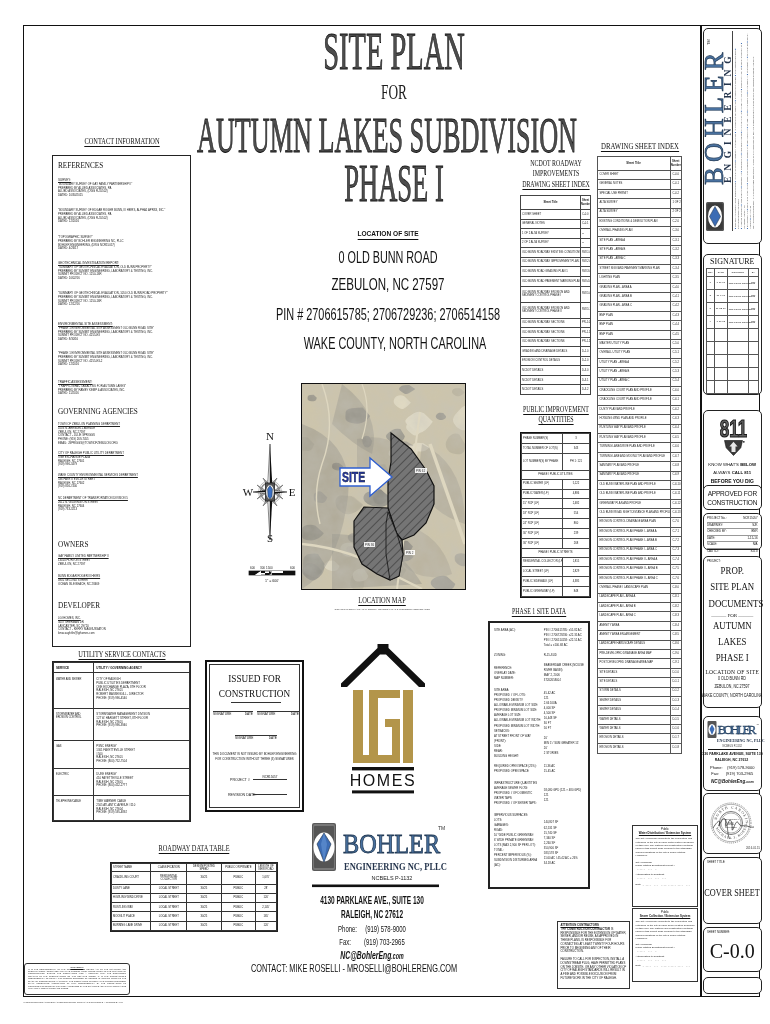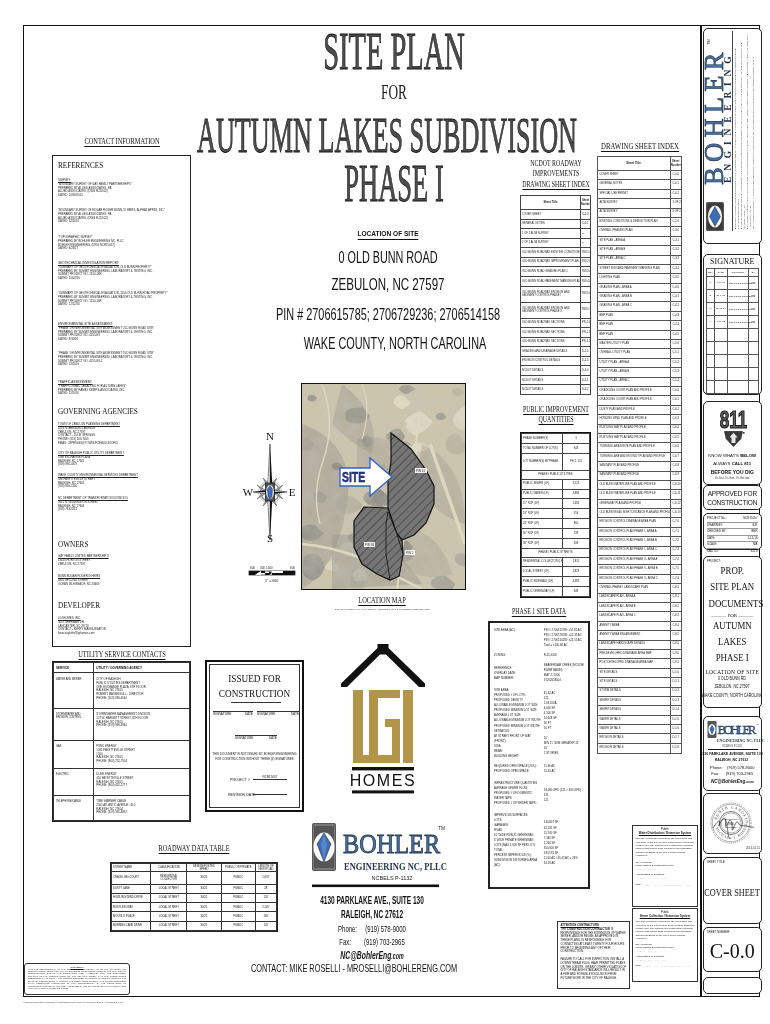--- a/index.html
+++ b/index.html
@@ -967,21 +967,21 @@
   <tr style="height:13px;">
             <td style="border:0.6px solid #555;"></td>
             <td style="border:0.6px solid #555;"></td>
             <td style="border:0.6px solid #555;"></td>
             <td style="border:0.6px solid #555;"></td>
           </tr>
  </tbody>
       </table>
 </div>
 
-<div class="rc" style="top:401px;height:84px;">
+<div class="rc" style="top:410px;height:84px;">
 
   <svg style="position:absolute;left:16px;top:3px;" width="27" height="46" viewBox="0 0 27 46">
     <text x="13.5" y="23.5" font-family="Liberation Sans" font-weight="bold" font-size="20" text-anchor="middle" fill="#606060" stroke="#1a1a1a" stroke-width="1" transform="translate(13.5,23.5) scale(0.85,1.15) translate(-13.5,-23.5)">811</text>
     <path d="M4.5 26.5 L22.5 26.5 L20.8 33.8 L13.5 41.5 L6.2 33.8 Z" fill="#3a3a3a" stroke="#111" stroke-width="0.6"></path>
     <path d="M13.5 27.8 L17.6 32.5 L15.5 32.5 L15.5 38 L11.5 38 L11.5 32.5 L9.4 32.5 Z" fill="#e8e8e8"></path>
     <circle cx="23.8" cy="27.8" r="0.9" fill="#222"></circle>
   </svg>
 
   <div class="ctr" style="position:absolute;top:50px;width:100%;font-size:4.3px;line-height:1.85;color:#111;">KNOW WHAT'S <b>BELOW</b><br>ALWAYS <b>CALL 811</b><br><b style="font-size:5px;">BEFORE YOU DIG</b></div>
   <div class="ctr" style="position:absolute;top:74px;width:100%;font-size:2.8px;color:#333;">It's fast. It's free. It's the law.</div>

